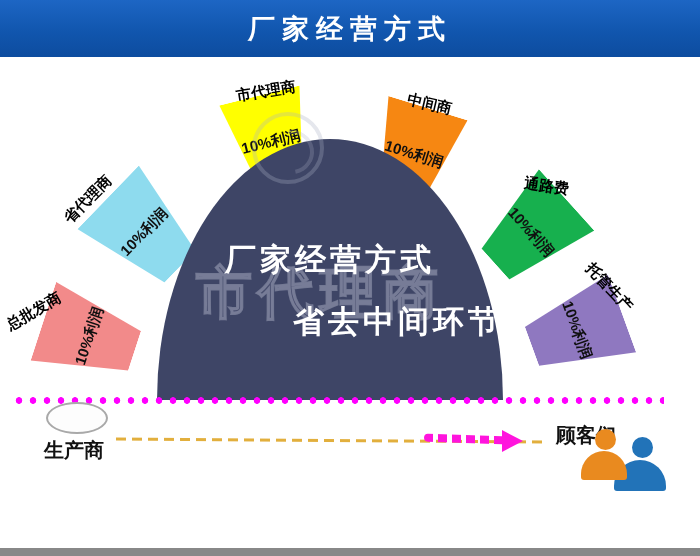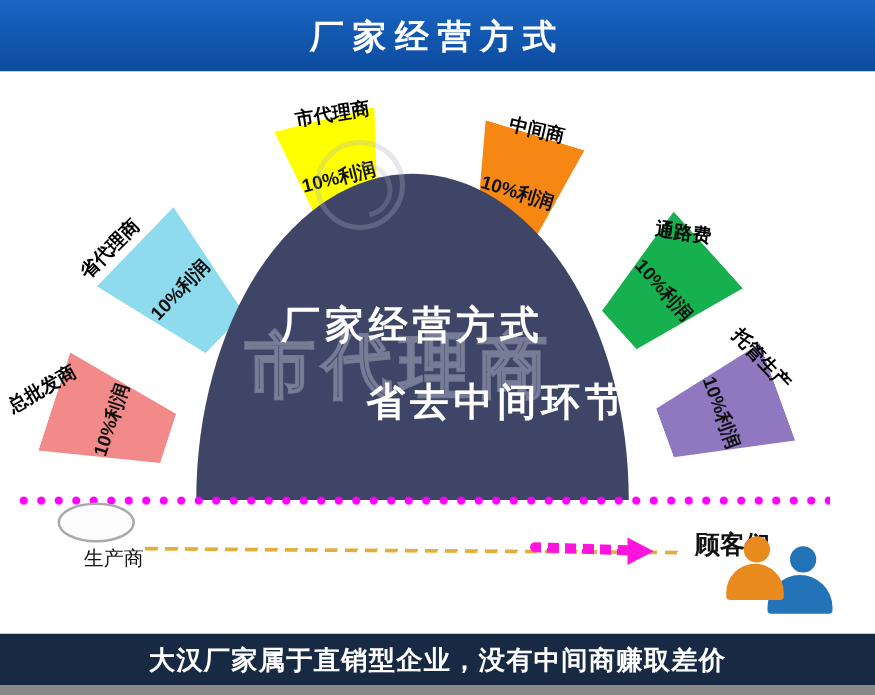--- a/index.html
+++ b/index.html
@@ -87,22 +87,22 @@
     position:absolute; left:12px; top:396px; width:652px; height:9px; z-index:6;
     background-image:radial-gradient(circle, #ff00ff 3px, rgba(255,0,255,0) 3.6px);
     background-size:14px 9px; background-repeat:repeat-x;
   }
 
   
   .producer-ellipse {
     position:absolute; left:46px; top:402px; width:62px; height:32px;
     background:#fdfdfd; border:2px solid #a9a9a9; border-radius:50%; z-index:7;
   }
-  .producer-label { position:absolute; left:44px; top:437px; font-size:16px;
-    font-weight:400; color:#111; z-index:7;margin-left:23px; }
+  .producer-label { position:absolute; left:44px; top:437px; font-size:20px;
+    font-weight:700; color:#111; z-index:7; }
 
   .flow-dashed {
     position:absolute; left:116px; top:439px; width:430px; height:3px; z-index:6;
     background:repeating-linear-gradient(90deg, #e2af3d 0 10px, rgba(0,0,0,0) 10px 16px);
     transform:rotate(0.4deg);
   }
   .flow-arrow-body {
     position:absolute; left:424px; top:435px; width:82px; height:8px; z-index:7;
     background:repeating-linear-gradient(90deg, #ff14dd 0 9px, rgba(0,0,0,0) 9px 14px);
     border-radius:4px; transform:rotate(2deg);
@@ -192,18 +192,15 @@
 
   <div class="person person-back">
     <div class="head" style="background-color: rgb(34, 115, 184);"></div>
     <div class="body" style="background-color: rgb(34, 115, 184);"></div>
   </div>
   <div class="person person-front">
     <div class="head" style="background-color: rgb(233, 138, 31);"></div>
     <div class="body" style="background-color: rgb(233, 138, 31);"></div>
   </div>
 
-  <div class="footer">
-    <div class="footer-text">大汉厂家属于直销型企业，没有中间商赚取差价</div>
-  </div>
   <div class="bottom-strip"></div>
 
 </div>
 
 </body></html>

